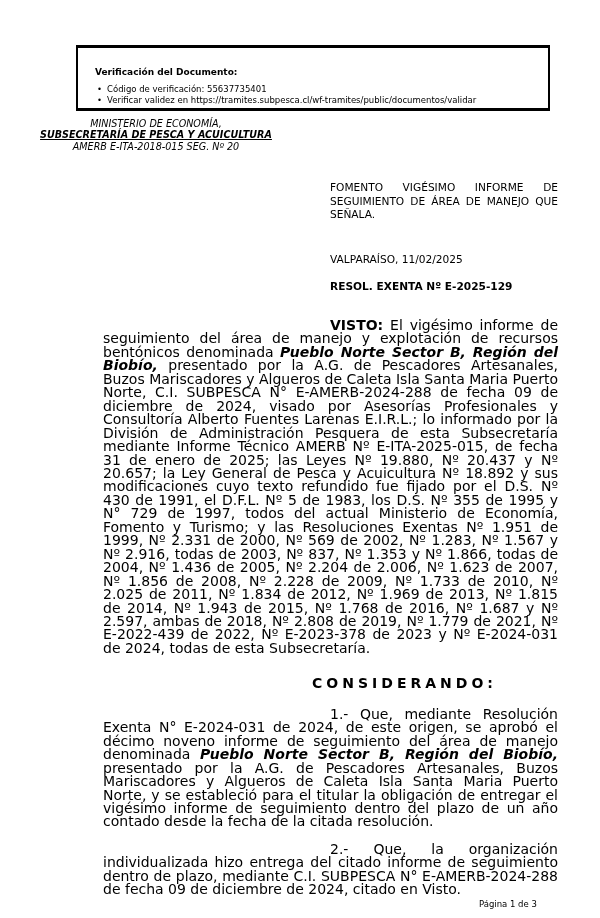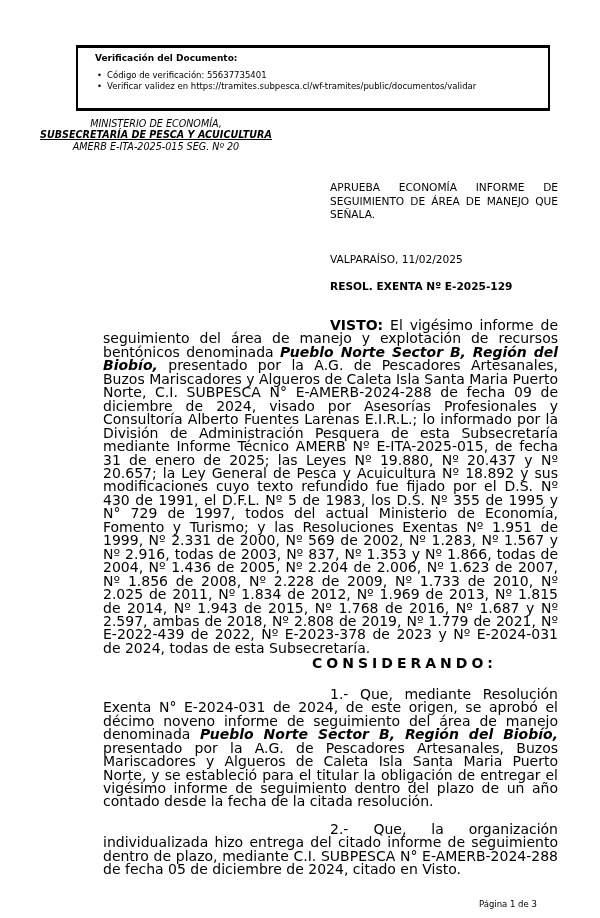--- a/index.html
+++ b/index.html
@@ -17,21 +17,21 @@
   
   .verify-box {
     position: absolute;
     left: 76px;
     top: 45px;
     width: 474px;
     height: 66px;
     border: 2px solid #000;
     border-top-width: 3px;
     border-bottom-width: 3px;
-    padding: 5px 10px 0 17px;
+    padding: 19px 10px 0 17px;
   }
   .verify-title {
     font-size: 9px;
     font-weight: bold;
   }
   .verify-list {
     margin-top: 7px;
     font-size: 8.5px;
     line-height: 10.8px;
   }
@@ -74,21 +74,21 @@
     position: absolute;
     left: 103px;
     top: 319px;
     width: 455px;
     font-size: 14px;
     line-height: 13.45px;
     text-align: justify;
   }
   .doc-body p { text-indent: 227px; }
   .considerando-heading {
-    margin-top: 2px;
+    margin-top: 22px;
     padding-left: 148px;
     text-align: center;
     font-weight: bold;
     letter-spacing: 4px;
   }
   .para-1 { margin-top: 17px; }
   .para-2 { margin-top: 14px; }
   
   .page-footer {
     position: absolute;
@@ -107,31 +107,31 @@
     <div class="verify-title">Verificación del Documento:</div>
     <div class="verify-list">
       <div class="verify-item"><span class="bullet">•</span><span>Código de verificación: 55637735401</span></div>
       <div class="verify-item"><span class="bullet">•</span><span>Verificar validez en https://tramites.subpesca.cl/wf-tramites/public/documentos/validar</span></div>
     </div>
   </div>
 
   <div class="letterhead">
     <div>MINISTERIO DE ECONOMÍA,</div>
     <div class="subsec">SUBSECRETARÍA DE PESCA Y ACUICULTURA</div>
-    <div>AMERB E-ITA-2025-015 SEG. Nº 20</div>
+    <div>AMERB E-ITA-2018-015 SEG. Nº 20</div>
   </div>
 
   <div class="title-block">
-    <div class="subject">APRUEBA ECONOMÍA INFORME DE SEGUIMIENTO DE ÁREA DE MANEJO QUE SEÑALA.</div>
+    <div class="subject">FOMENTO VIGÉSIMO INFORME DE SEGUIMIENTO DE ÁREA DE MANEJO QUE SEÑALA.</div>
     <div class="place-date">VALPARAÍSO, 11/02/2025</div>
     <div class="resolution">RESOL. EXENTA Nº E-2025-129</div>
   </div>
 
   <div class="doc-body">
     <p class="para-visto"><span style="font-weight: bold;">VISTO:</span><span> El vigésimo informe de seguimiento del área de manejo y explotación de recursos bentónicos denominada </span><span style="font-weight: bold; font-style: italic;">Pueblo Norte Sector B, Región del Biobío,</span><span> presentado por la A.G. de Pescadores Artesanales, Buzos Mariscadores y Algueros de Caleta Isla Santa Maria Puerto Norte, C.I. SUBPESCA N° E-AMERB-2024-288 de fecha 09 de diciembre de 2024, visado por Asesorías Profesionales y Consultoría Alberto Fuentes Larenas E.I.R.L.; lo informado por la División de Administración Pesquera de esta Subsecretaría mediante Informe Técnico AMERB Nº E-ITA-2025-015, de fecha 31 de enero de 2025; las Leyes Nº 19.880, Nº 20.437 y Nº 20.657; la Ley General de Pesca y Acuicultura Nº 18.892 y sus modificaciones cuyo texto refundido fue fijado por el D.S. Nº 430 de 1991, el D.F.L. Nº 5 de 1983, los D.S. Nº 355 de 1995 y N° 729 de 1997, todos del actual Ministerio de Economía, Fomento y Turismo; y las Resoluciones Exentas Nº 1.951 de 1999, Nº 2.331 de 2000, Nº 569 de 2002, Nº 1.283, Nº 1.567 y Nº 2.916, todas de 2003, Nº 837, Nº 1.353 y Nº 1.866, todas de 2004, Nº 1.436 de 2005, Nº 2.204 de 2.006, Nº 1.623 de 2007, Nº 1.856 de 2008, Nº 2.228 de 2009, Nº 1.733 de 2010, Nº 2.025 de 2011, Nº 1.834 de 2012, Nº 1.969 de 2013, Nº 1.815 de 2014, Nº 1.943 de 2015, Nº 1.768 de 2016, Nº 1.687 y Nº 2.597, ambas de 2018, Nº 2.808 de 2019, Nº 1.779 de 2021, Nº E-2022-439 de 2022, Nº E-2023-378 de 2023 y Nº E-2024-031 de 2024, todas de esta Subsecretaría.</span></p>
     <div class="considerando-heading">CONSIDERANDO:</div>
     <p class="para-1"><span>1.- Que, mediante Resolución Exenta N° E-2024-031 de 2024, de este origen, se aprobó el décimo noveno informe de seguimiento del área de manejo denominada </span><span style="font-weight: bold; font-style: italic;">Pueblo Norte Sector B, Región del Biobío,</span><span> presentado por la A.G. de Pescadores Artesanales, Buzos Mariscadores y Algueros de Caleta Isla Santa Maria Puerto Norte, y se estableció para el titular la obligación de entregar el vigésimo informe de seguimiento dentro del plazo de un año contado desde la fecha de la citada resolución.</span></p>
-    <p class="para-2"><span>2.- Que, la organización individualizada hizo entrega del citado informe de seguimiento dentro de plazo, mediante C.I. SUBPESCA N° E-AMERB-2024-288 de fecha 05 de diciembre de 2024, citado en Visto.</span></p>
+    <p class="para-2"><span>2.- Que, la organización individualizada hizo entrega del citado informe de seguimiento dentro de plazo, mediante C.I. SUBPESCA N° E-AMERB-2024-288 de fecha 09 de diciembre de 2024, citado en Visto.</span></p>
   </div>
 
   <div class="page-footer">Página 1 de 3</div>
 
 </div>
 
 </body></html>

